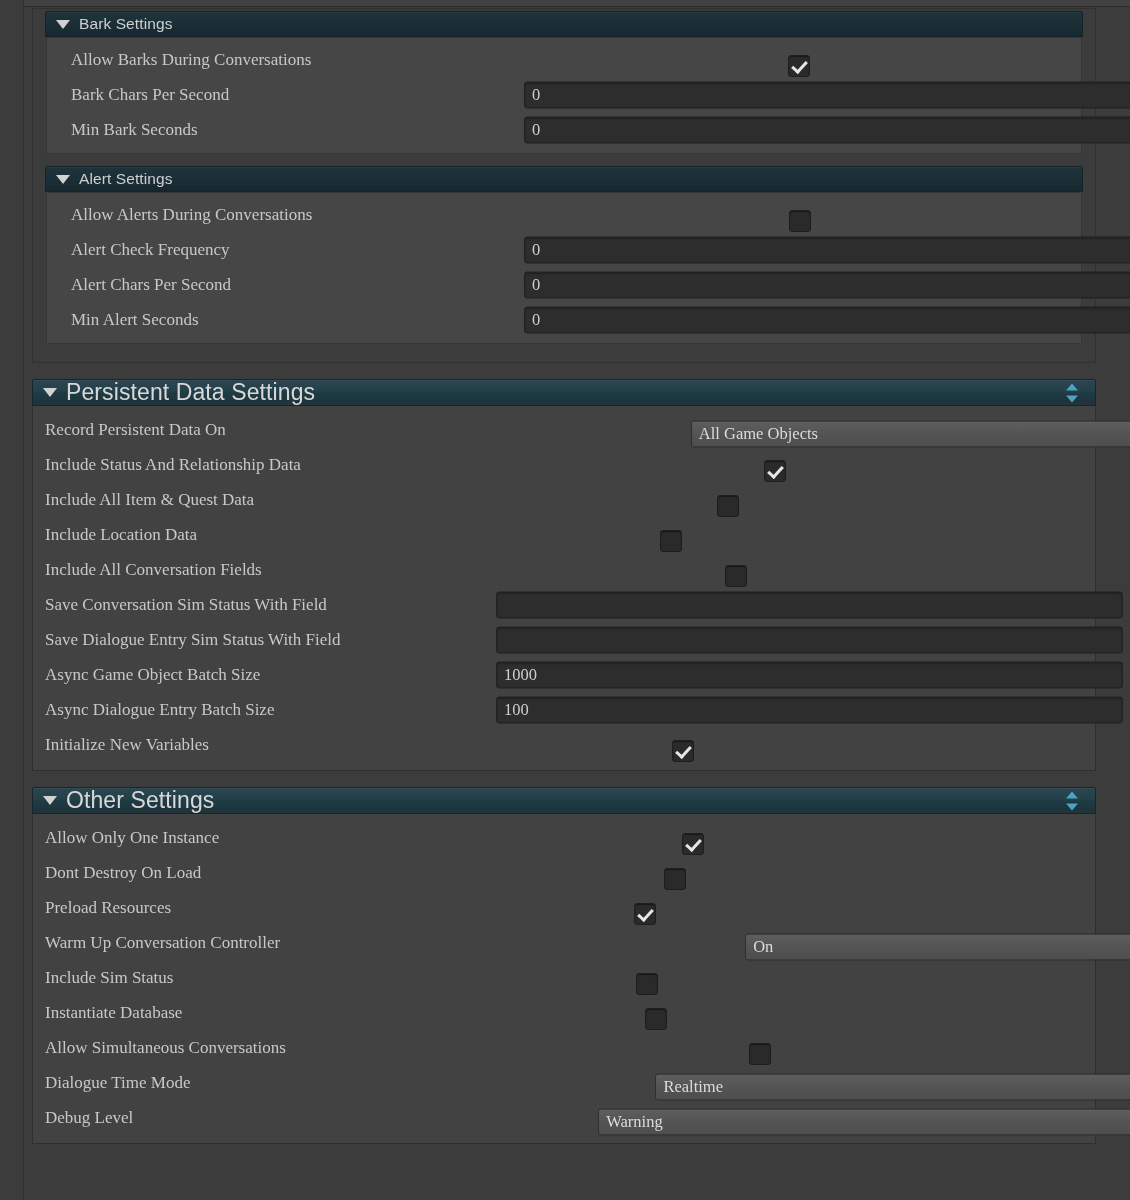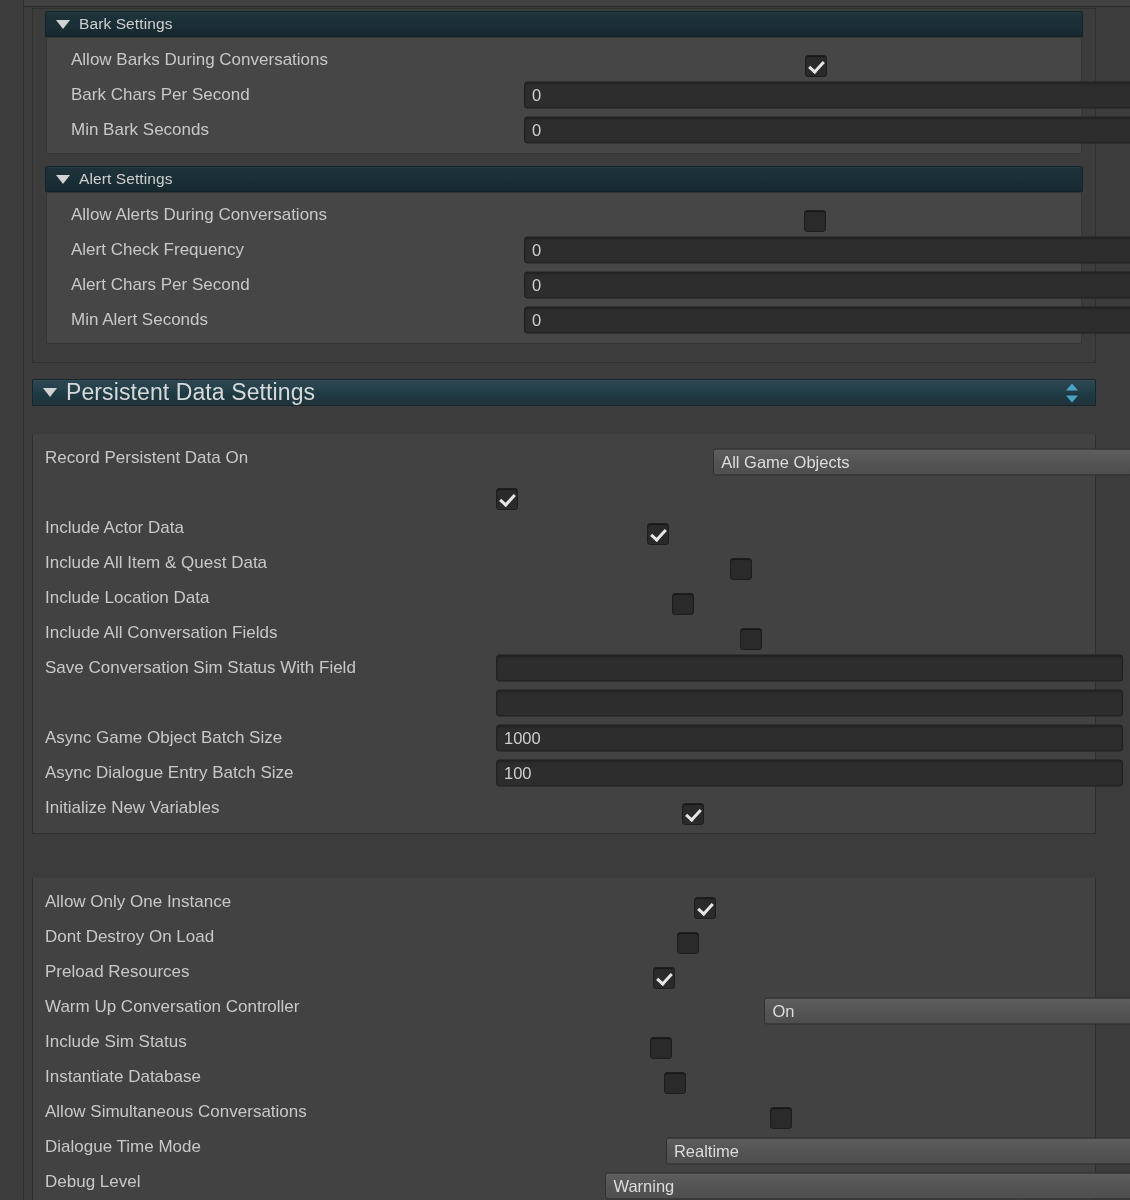--- a/index.html
+++ b/index.html
@@ -109,21 +109,20 @@
     border-top: 7px solid #4da3c7;
   }
 
   
   .groupbox {
     background: #424242;
     border: 1px solid #2e2e2e;
     border-top: none;
     box-sizing: border-box;
     padding: 6px 0 8px 0;
-    margin-top: 28px;
   }
   
   .outerbox {
     background: #3c3c3c;
     border: 1px solid #313131;
     box-sizing: border-box;
     padding: 0;
   }
   .nestbox {
     background: #464646;
@@ -132,20 +131,21 @@
     margin: 0 1px 7px 1px;
     padding: 4px 0 6px 0;
   }
 
   
   .row {
     position: relative;
     height: 35px;
     display: flex;
     align-items: center;
+    font-family: Liberation Serif, serif;
   }
   .row .label {
     font-size: 17px;
     color: #c8c8c8;
     white-space: nowrap;
     flex: 0 0 auto;
   }
   .row.indent .label { padding-left: 24px; }
   .row.plain .label { padding-left: 12px; }
 
@@ -286,24 +286,21 @@
           </div>
         </div>
         <div class="groupbox">
           <div class="row plain">
             <span class="label">Record Persistent Data On</span>
             <div class="ctrl dropdown" style="left: 465px; width: 625px;">
               <span>All Game Objects</span>
             </div>
           </div>
           <div class="row plain">
-            <div class="ctrl checkbox checked" style="left: 463px;"></div>
-          </div>
-          <div class="row plain">
-            <span class="label">Include Actor Data</span>
+            <span class="label">Include Status And Relationship Data</span>
             <div class="ctrl checkbox checked" style="left: 463px;"></div>
           </div>
           <div class="row plain">
             <span class="label">Include All Item &amp; Quest Data</span>
             <div class="ctrl checkbox" style="left: 463px;"></div>
           </div>
           <div class="row plain">
             <span class="label">Include Location Data</span>
             <div class="ctrl checkbox" style="left: 463px;"></div>
           </div>
@@ -311,20 +308,21 @@
             <span class="label">Include All Conversation Fields</span>
             <div class="ctrl checkbox" style="left: 463px;"></div>
           </div>
           <div class="row plain">
             <span class="label">Save Conversation Sim Status With Field</span>
             <div class="ctrl field" style="left: 463px; width: 627px;">
               <span></span>
             </div>
           </div>
           <div class="row plain">
+            <span class="label">Save Dialogue Entry Sim Status With Field</span>
             <div class="ctrl field" style="left: 463px; width: 627px;">
               <span></span>
             </div>
           </div>
           <div class="row plain">
             <span class="label">Async Game Object Batch Size</span>
             <div class="ctrl field" style="left: 463px; width: 627px; text-align: right;">
               <span>1000</span>
             </div>
           </div>
@@ -335,20 +333,28 @@
             </div>
           </div>
           <div class="row plain">
             <span class="label">Initialize New Variables</span>
             <div class="ctrl checkbox checked" style="left: 463px;"></div>
           </div>
         </div>
       </div>
       <div style="height: 16px;"></div>
       <div>
+        <div class="foldout">
+          <div class="tri"></div>
+          <span class="title">Other Settings</span>
+          <div class="sortwidget">
+            <div class="up"></div>
+            <div class="down"></div>
+          </div>
+        </div>
         <div class="groupbox">
           <div class="row plain">
             <span class="label">Allow Only One Instance</span>
             <div class="ctrl checkbox checked" style="left: 463px;"></div>
           </div>
           <div class="row plain">
             <span class="label">Dont Destroy On Load</span>
             <div class="ctrl checkbox" style="left: 463px;"></div>
           </div>
           <div class="row plain">

